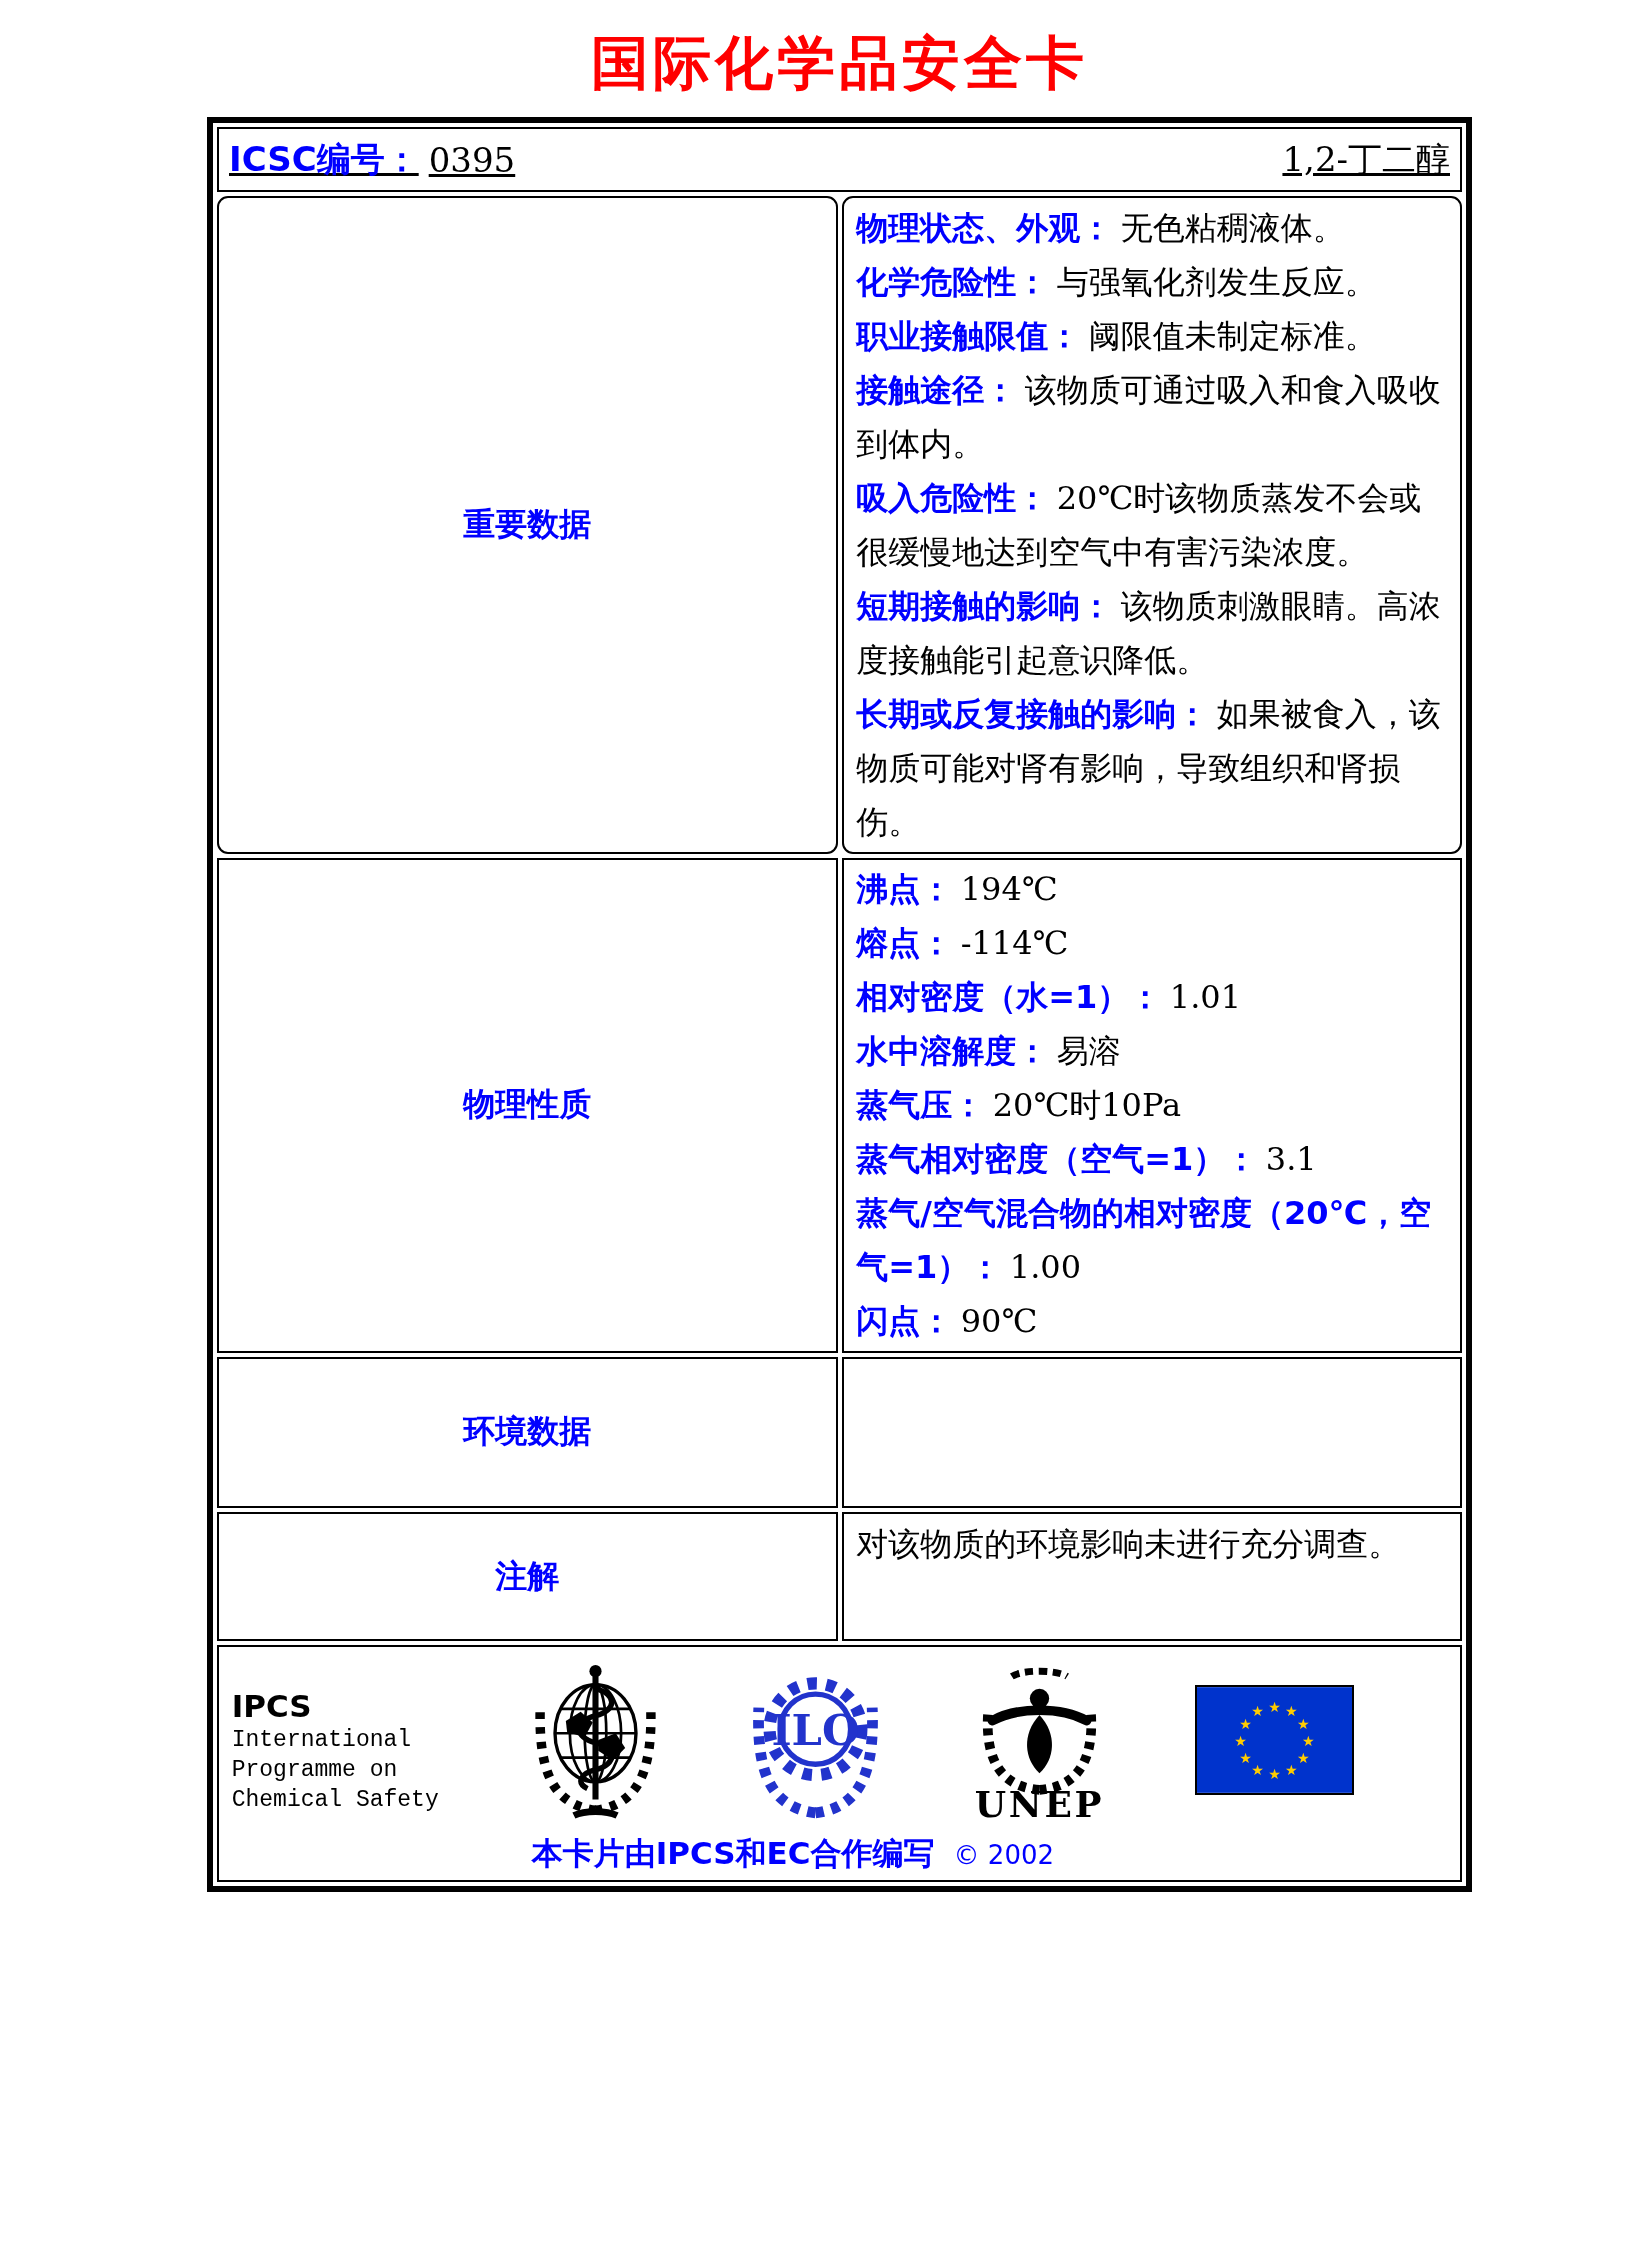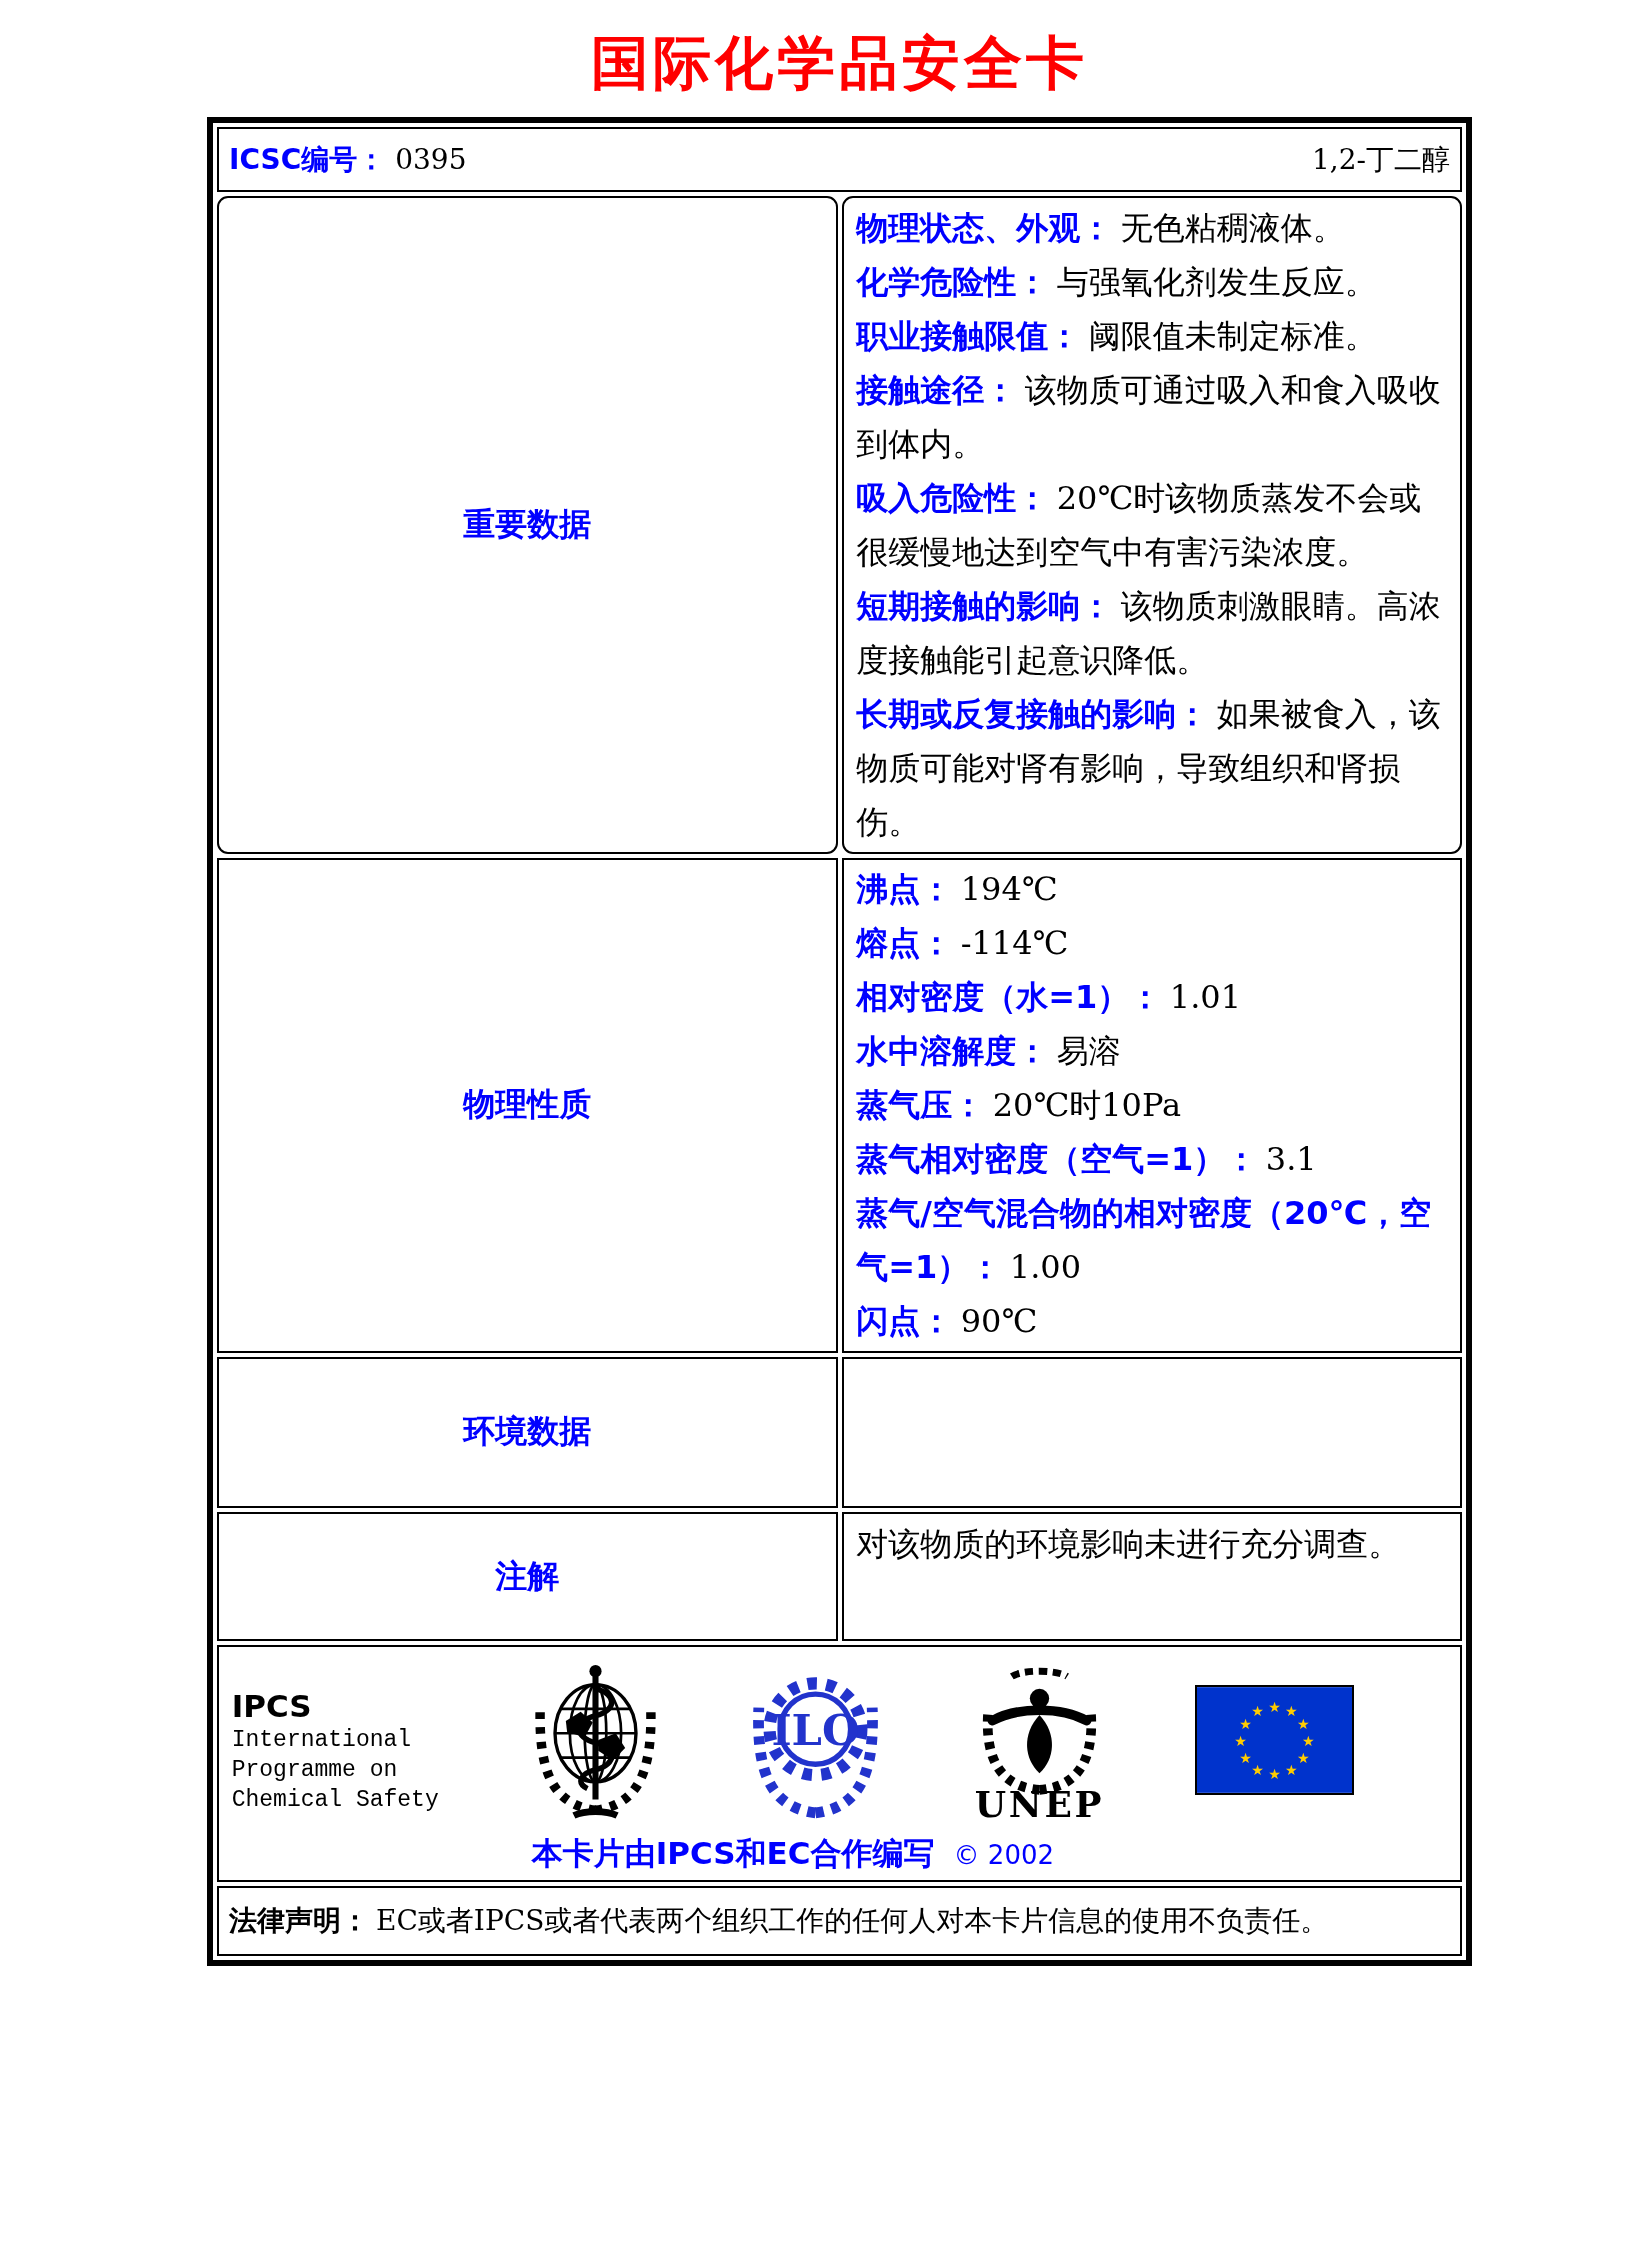--- a/index.html
+++ b/index.html
@@ -37,21 +37,21 @@
   }
   .item{text-align:left;}
   .k{
     color:#0000FF;font-weight:bold;
     font-family:"DejaVu Sans","Liberation Sans",sans-serif;
     margin-right:8.5px;
   }
   .v{color:#000;}
 
   td.icsc-cell{height:61px;vertical-align:middle;padding:0 10px;}
-  .icsc-bar{display:flex;justify-content:space-between;align-items:flex-start;font-size:28px;}
+  .icsc-bar{display:flex;justify-content:space-between;align-items:flex-start;font-size:34px;text-decoration:underline;}
   .icsc-left{display:flex;align-items:center;}
   .icsc-label{
     color:#0000FF;font-weight:bold;
     font-family:"DejaVu Sans","Liberation Sans",sans-serif;
     margin-right:10px;
   }
   .icsc-number{color:#000;}
   .chem-name{color:#000;text-align:right;}
 
   .h-important{height:543px;border-radius:11px;}
@@ -218,22 +218,17 @@
           </svg>
 
         </div>
         <div class="caption-row">
           <span class="caption-main">本卡片由IPCS和EC合作编写</span>
           <span class="caption-copy">© 2002</span>
         </div>
       </td>
     </tr>
 
-    <tr>
-      <td class="legal-cell" colspan="2">
-        <span class="legal-label">法律声明：</span><span class="legal-text">EC或者IPCS或者代表两个组织工作的任何人对本卡片信息的使用不负责任。</span>
-      </td>
-    </tr>
   </tbody>
     </table>
 
 </div>
 
 
 </body></html>

